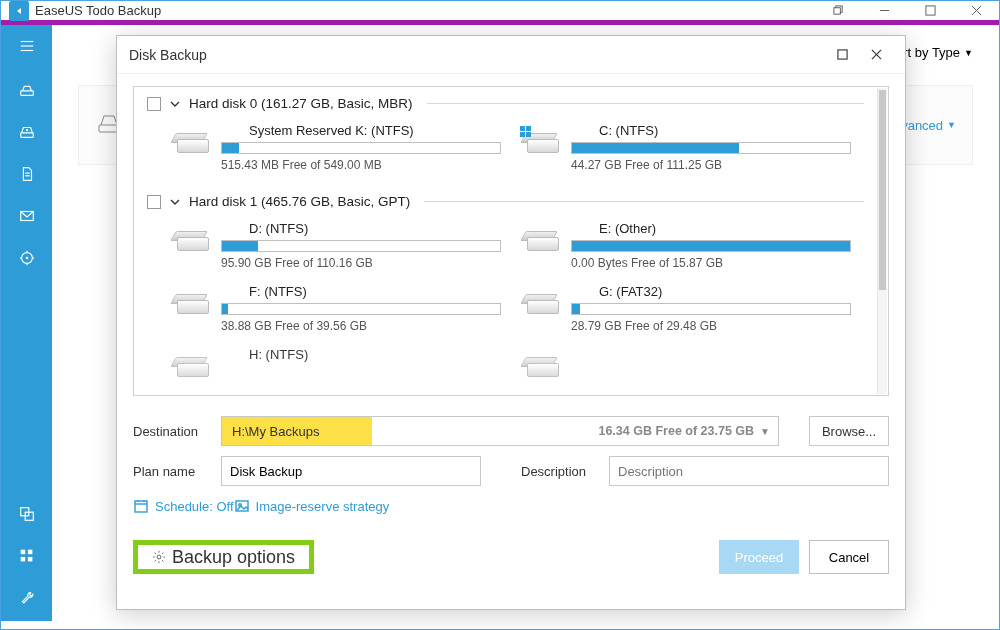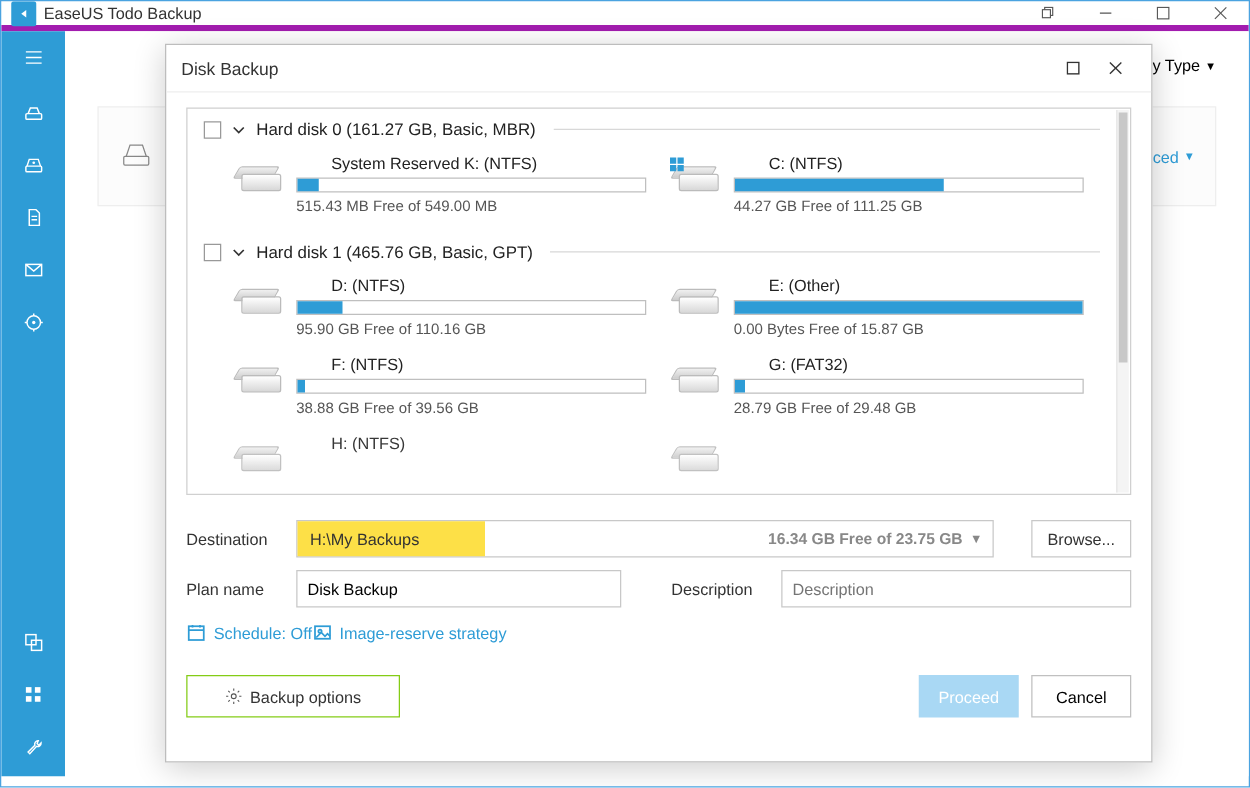--- a/index.html
+++ b/index.html
@@ -21,21 +21,21 @@
   .side-item.menu { height:30px; margin-bottom:10px; }
   .side-item svg { width:18px; height:18px; stroke:#fff; fill:none; stroke-width:1.3; }
   .side-gap { flex:1; }
 
   .content { flex:1; position:relative; background:#fff; }
   .bgpanel { position:absolute; top:60px; left:26px; right:26px; height:80px; background:#fcfcfc; border:1px solid #eee; display:flex; align-items:center; padding:16px; gap:14px;}
   .bgpanel .disk-icon svg { width:28px; height:28px; }
   .bgpanel .adv { margin-left:auto; color:#2e9cd6; font-size:13px; display:flex; align-items:center; gap:4px;}
 
   
-  .modal { position:absolute; top:10px; left:80px; width:790px; height:575px; background:#fff; border:1px solid #bdbdbd; box-shadow:0 4px 24px rgba(0,0,0,0.2); display:flex; flex-direction:column; z-index:10;}
+  .modal { position:absolute; top:10px; left:64px; width:790px; height:575px; background:#fff; border:1px solid #bdbdbd; box-shadow:0 4px 24px rgba(0,0,0,0.2); display:flex; flex-direction:column; z-index:10;}
   .modal-hdr { height:38px; display:flex; align-items:center; padding:0 12px; font-size:14px; color:#333; border-bottom:1px solid #eee;}
   .modal-hdr .spacer { flex:1; }
   .modal-hdr .mbtn { width:34px; height:38px; display:flex; align-items:center; justify-content:center; }
   .modal-hdr .mbtn svg { width:11px; height:11px; stroke:#333; stroke-width:1.2; fill:none;}
 
   .disk-area { margin:12px 16px 4px 16px; border:1px solid #d0d0d0; height:310px; position:relative; }
   .disk-scroll { position:absolute; inset:1px 12px 1px 1px; overflow:hidden; }
   .disk-sb { position:absolute; top:1px; right:1px; bottom:1px; width:10px; background:#f4f4f4; border-left:1px solid #e5e5e5;}
   .disk-sb .thumb { position:absolute; left:1px; right:1px; top:2px; height:200px; background:#c8c8c8;}
 
@@ -71,21 +71,21 @@
   .text-input { height:30px; border:1px solid #c8c8c8; padding:0 8px; font-size:13px; background:#fff; }
   .text-input.plan { flex:1; max-width:260px;}
   .text-input.desc { flex:1;}
   .desc-label { margin-left:30px; width:78px;}
 
   .link-row { display:flex; align-items:center; margin:12px 0 6px 0; font-size:13px;}
   .link-item { display:flex; align-items:center; gap:6px; color:#2e9cd6;}
   .link-item svg { width:16px; height:16px; stroke:#2e9cd6; fill:none; stroke-width:1.4;}
 
   .footer { display:flex; align-items:center; padding:16px; border-top:0; margin-top:4px;}
-  .opt-btn { height:34px; padding:0 30px; border:1px solid #84cc16; display:flex; align-items:center; gap:6px; font-size:13px; color:#333; background:#fff;}
+  .opt-btn { height:34px; padding:0 14px; border:5px solid #84cc16; display:flex; align-items:center; gap:6px; font-size:18px; color:#333; background:#fff;}
   .opt-btn svg { width:14px; height:14px; stroke:#555; fill:none;}
   .footer .gap { flex:1;}
   .proceed { height:34px; width:80px; background:#a9d8f4; color:#fff; display:flex; align-items:center; justify-content:center; font-size:13px; margin-right:10px;}
   .cancel { height:34px; width:80px; border:1px solid #c0c0c0; display:flex; align-items:center; justify-content:center; font-size:13px; background:#fff;}
 
   .sort-ctrl { position:absolute; top:20px; right:26px; font-size:13px; display:flex; align-items:center; gap:4px; z-index:5;}
   .sort-ctrl svg { width:10px; height:12px; }
 </style>
 </head>
 <body>

